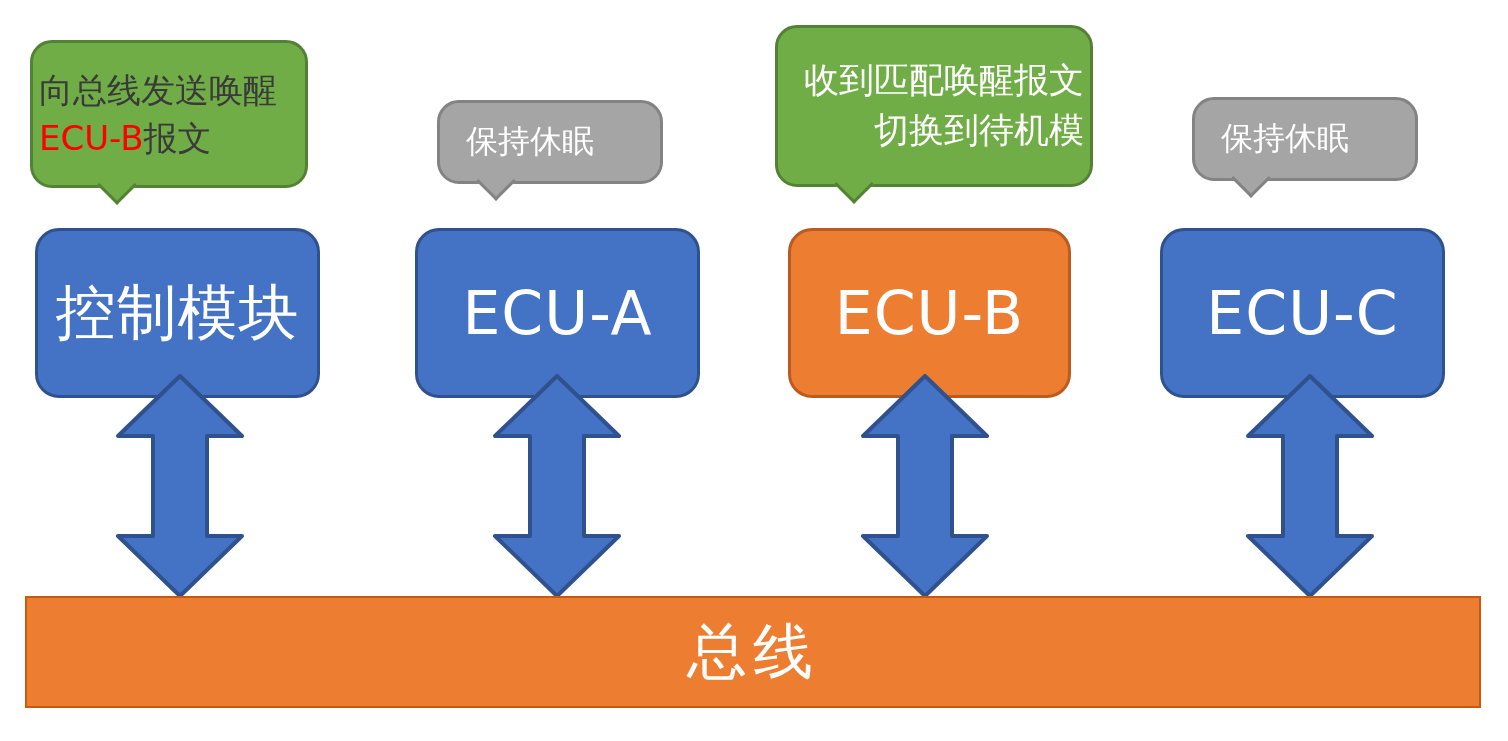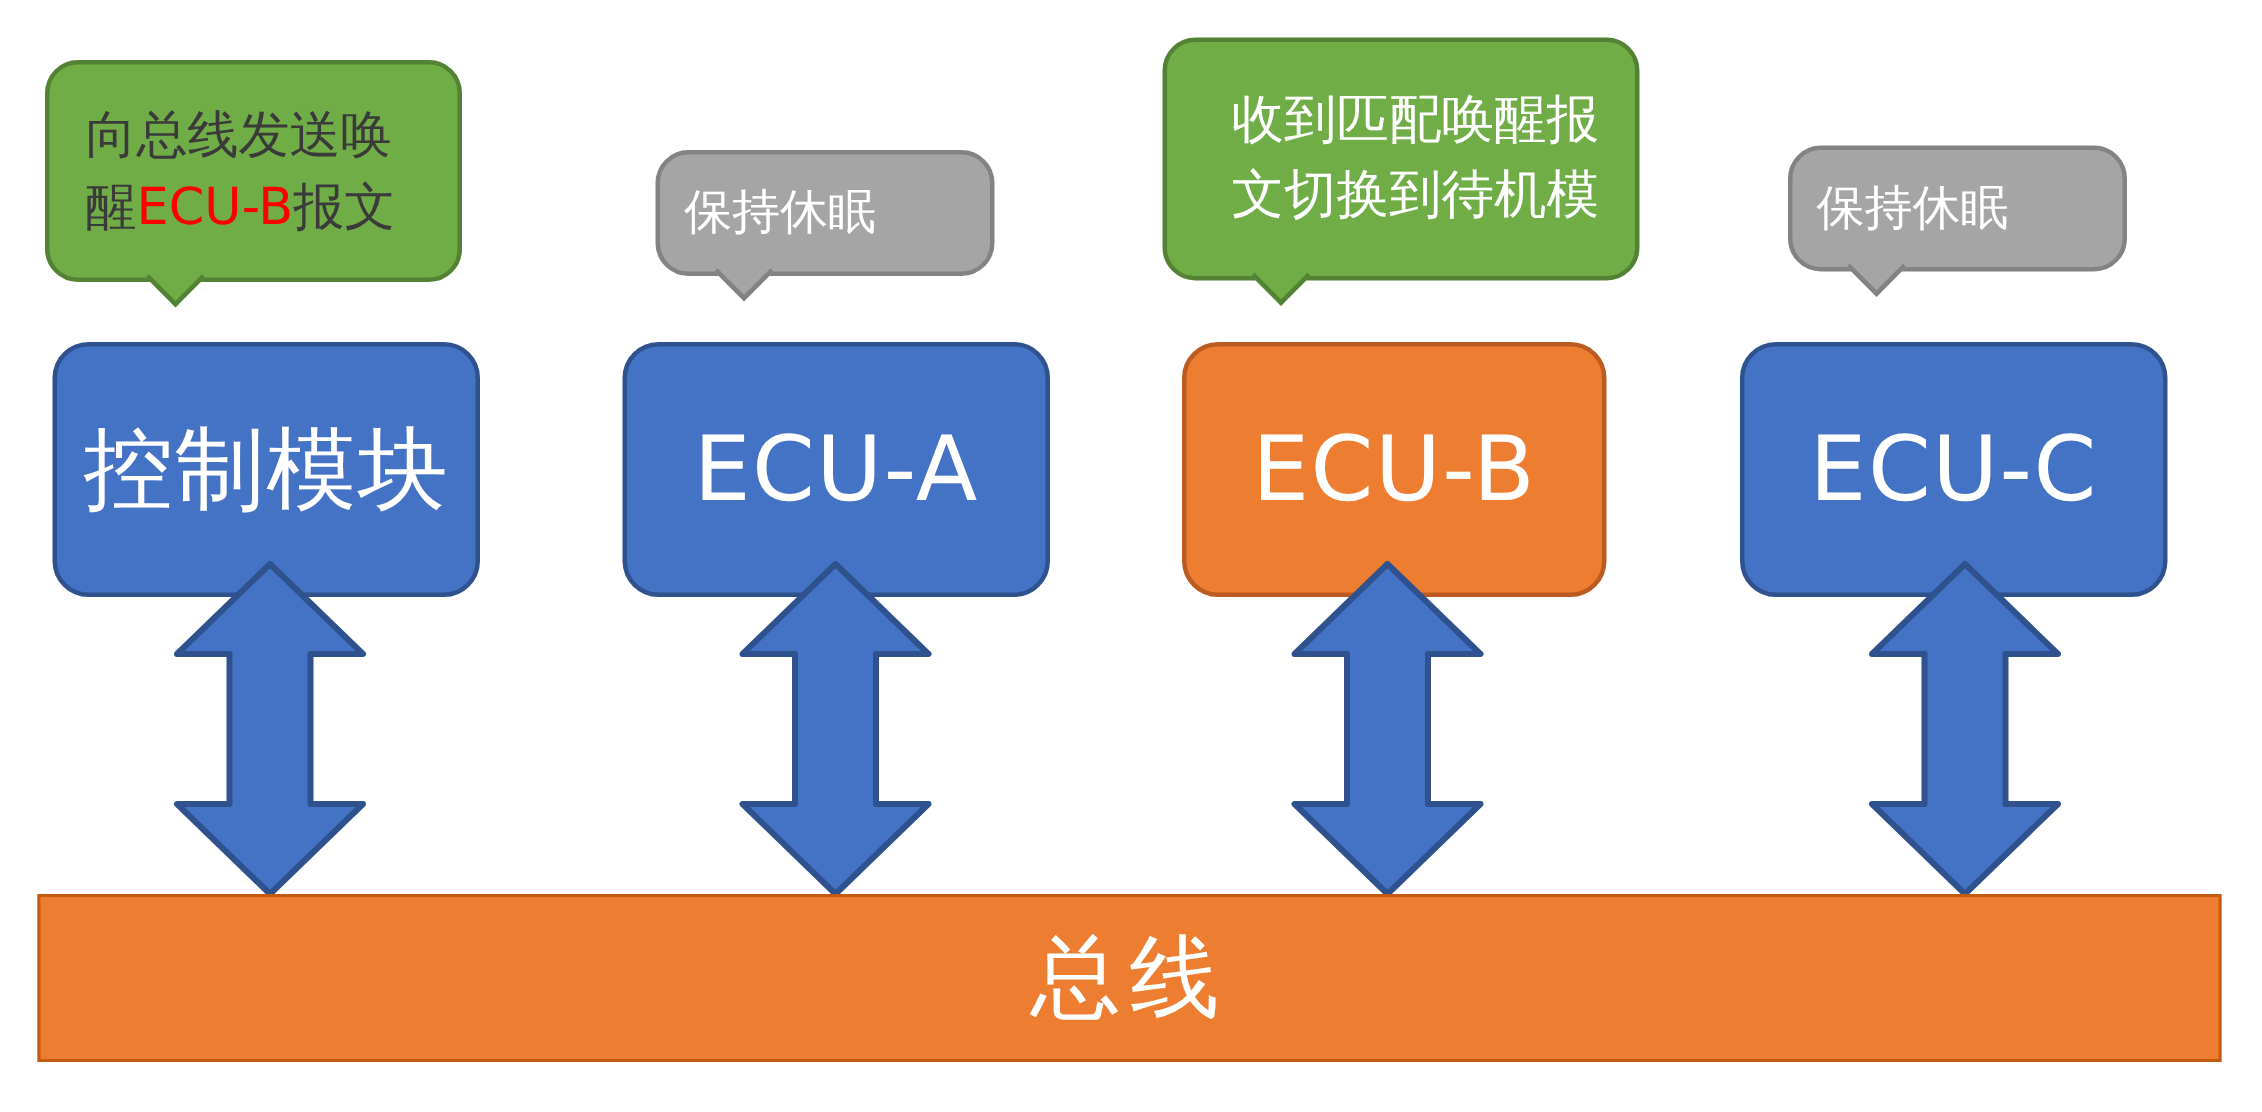--- a/index.html
+++ b/index.html
@@ -39,27 +39,27 @@
     border-radius: 22px;
     box-sizing: border-box;
     display: flex;
     align-items: center;
   }
   .callout.green { background: #70AD47; border: 3px solid #548235; }
   .callout.gray  { background: #A5A5A5; border: 3px solid #838383; }
 
   .callout .bubble-text {
     width: 100%;
-    padding: 10px 24px;
+    padding: 10px 6px;
     font-size: 34px;
     line-height: 1.42;
   }
   .callout.green .bubble-text.dark { color: #3a3a3a; }
   .callout.green .bubble-text.light { color: #ffffff; text-align: right; font-size: 35px; }
-  .callout.gray  .bubble-text { color: #ffffff; font-size: 32px; padding: 6px 16px; }
+  .callout.gray  .bubble-text { color: #ffffff; font-size: 32px; padding: 6px 26px; }
 
   .hl-red { color: #FF0000; }
 
   .tail {
     position: absolute;
     width: 28px;
     height: 28px;
     bottom: -14px;
     transform: rotate(45deg);
     box-sizing: border-box;

